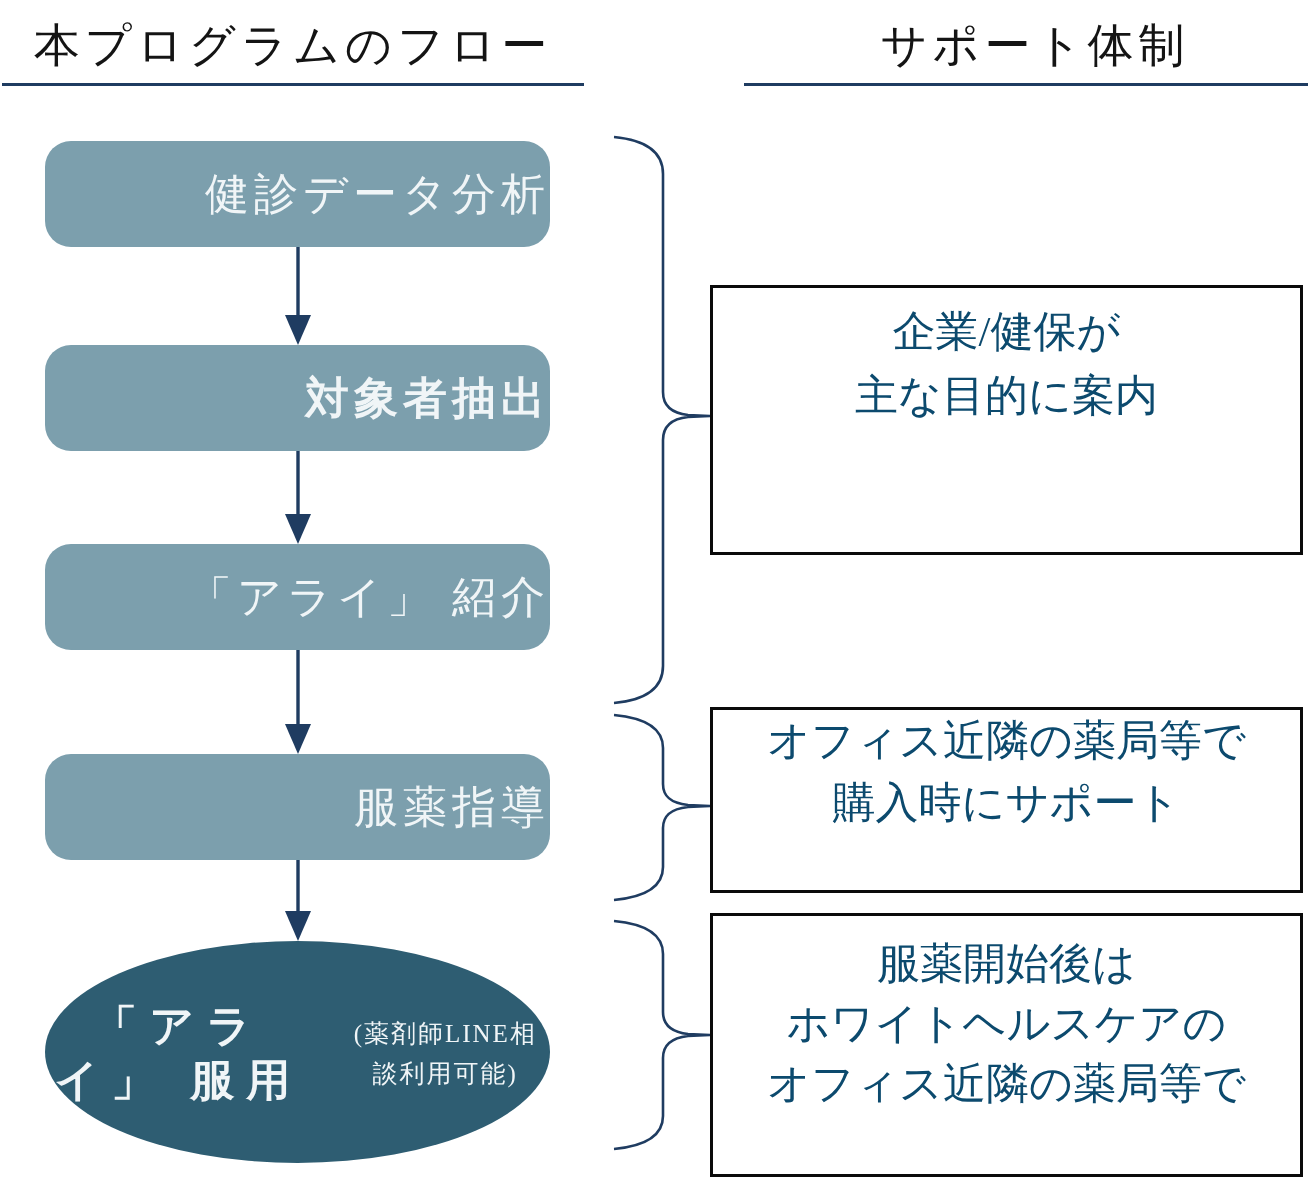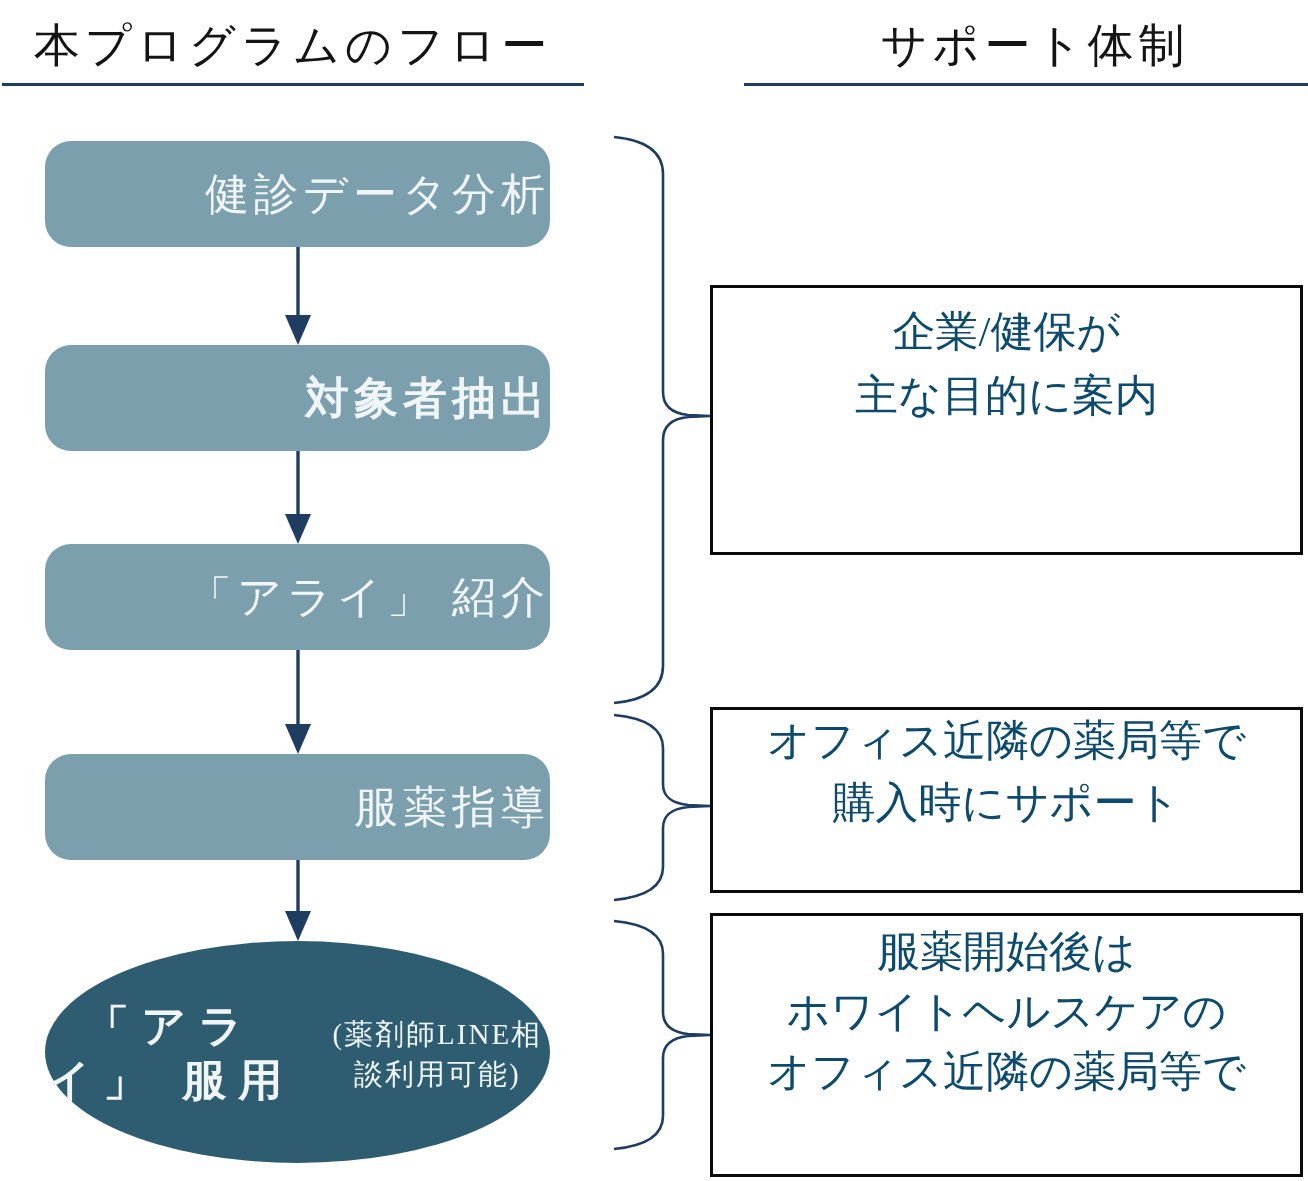--- a/index.html
+++ b/index.html
@@ -39,42 +39,42 @@
   .fb1{top:141px;} .fb2{top:345px;font-weight:bold;} .fb3{top:544px;font-family:Liberation Serif, serif;} .fb4{top:754px;}
 
   
   .final-ellipse{
     position:absolute;left:45px;top:941px;width:505px;height:222px;
     background:var(--final-fill);border-radius:50%;
     display:flex;flex-direction:row;align-items:center;justify-content:center;
     color:var(--step-text);text-align:center;padding-top:4px;box-sizing:border-box;
   }
   .final-label{font-size:44px;font-weight:bold;letter-spacing:12px;line-height:54px;}
-  .final-sublabel{font-size:29px;letter-spacing:2px;line-height:40px;margin-left:29px;}
+  .final-sublabel{font-size:25px;letter-spacing:2px;line-height:40px;margin-left:29px;}
 
   
   .arrow{position:absolute;left:282px;width:32px;}
   .a1{top:247px;height:98px;} .a2{top:451px;height:93px;}
   .a3{top:650px;height:104px;} .a4{top:860px;height:81px;}
   .arrow-line{stroke:var(--accent-navy);stroke-width:3.4px;}
   .arrow-head{fill:var(--accent-navy);}
 
   
   .braces{position:absolute;left:0;top:0;width:1308px;height:1181px;pointer-events:none;}
   .brace{stroke:var(--accent-navy);stroke-width:2.6px;fill:none;}
 
   
   .support-box{
     position:absolute;left:710px;width:593px;
     border:3px solid var(--box-border);background:#ffffff;
     box-sizing:border-box;text-align:center;color:#0c4a6e;
   }
   .support-a{top:285px;height:270px;padding-top:12px;font-size:43px;line-height:64px;}
   .support-b{top:707px;height:186px;padding-top:0;font-size:43px;line-height:62px;}
-  .support-c{top:913px;height:264px;padding-top:6px;font-size:43px;line-height:60px;}
+  .support-c{top:913px;height:264px;padding-top:18px;font-size:43px;line-height:60px;}
 </style>
 </head>
 <body>
 
 <div class="canvas">
 
   <div class="heading heading-left">
     <span>本プログラムのフロー</span>
   </div>
   <div class="heading heading-right">

